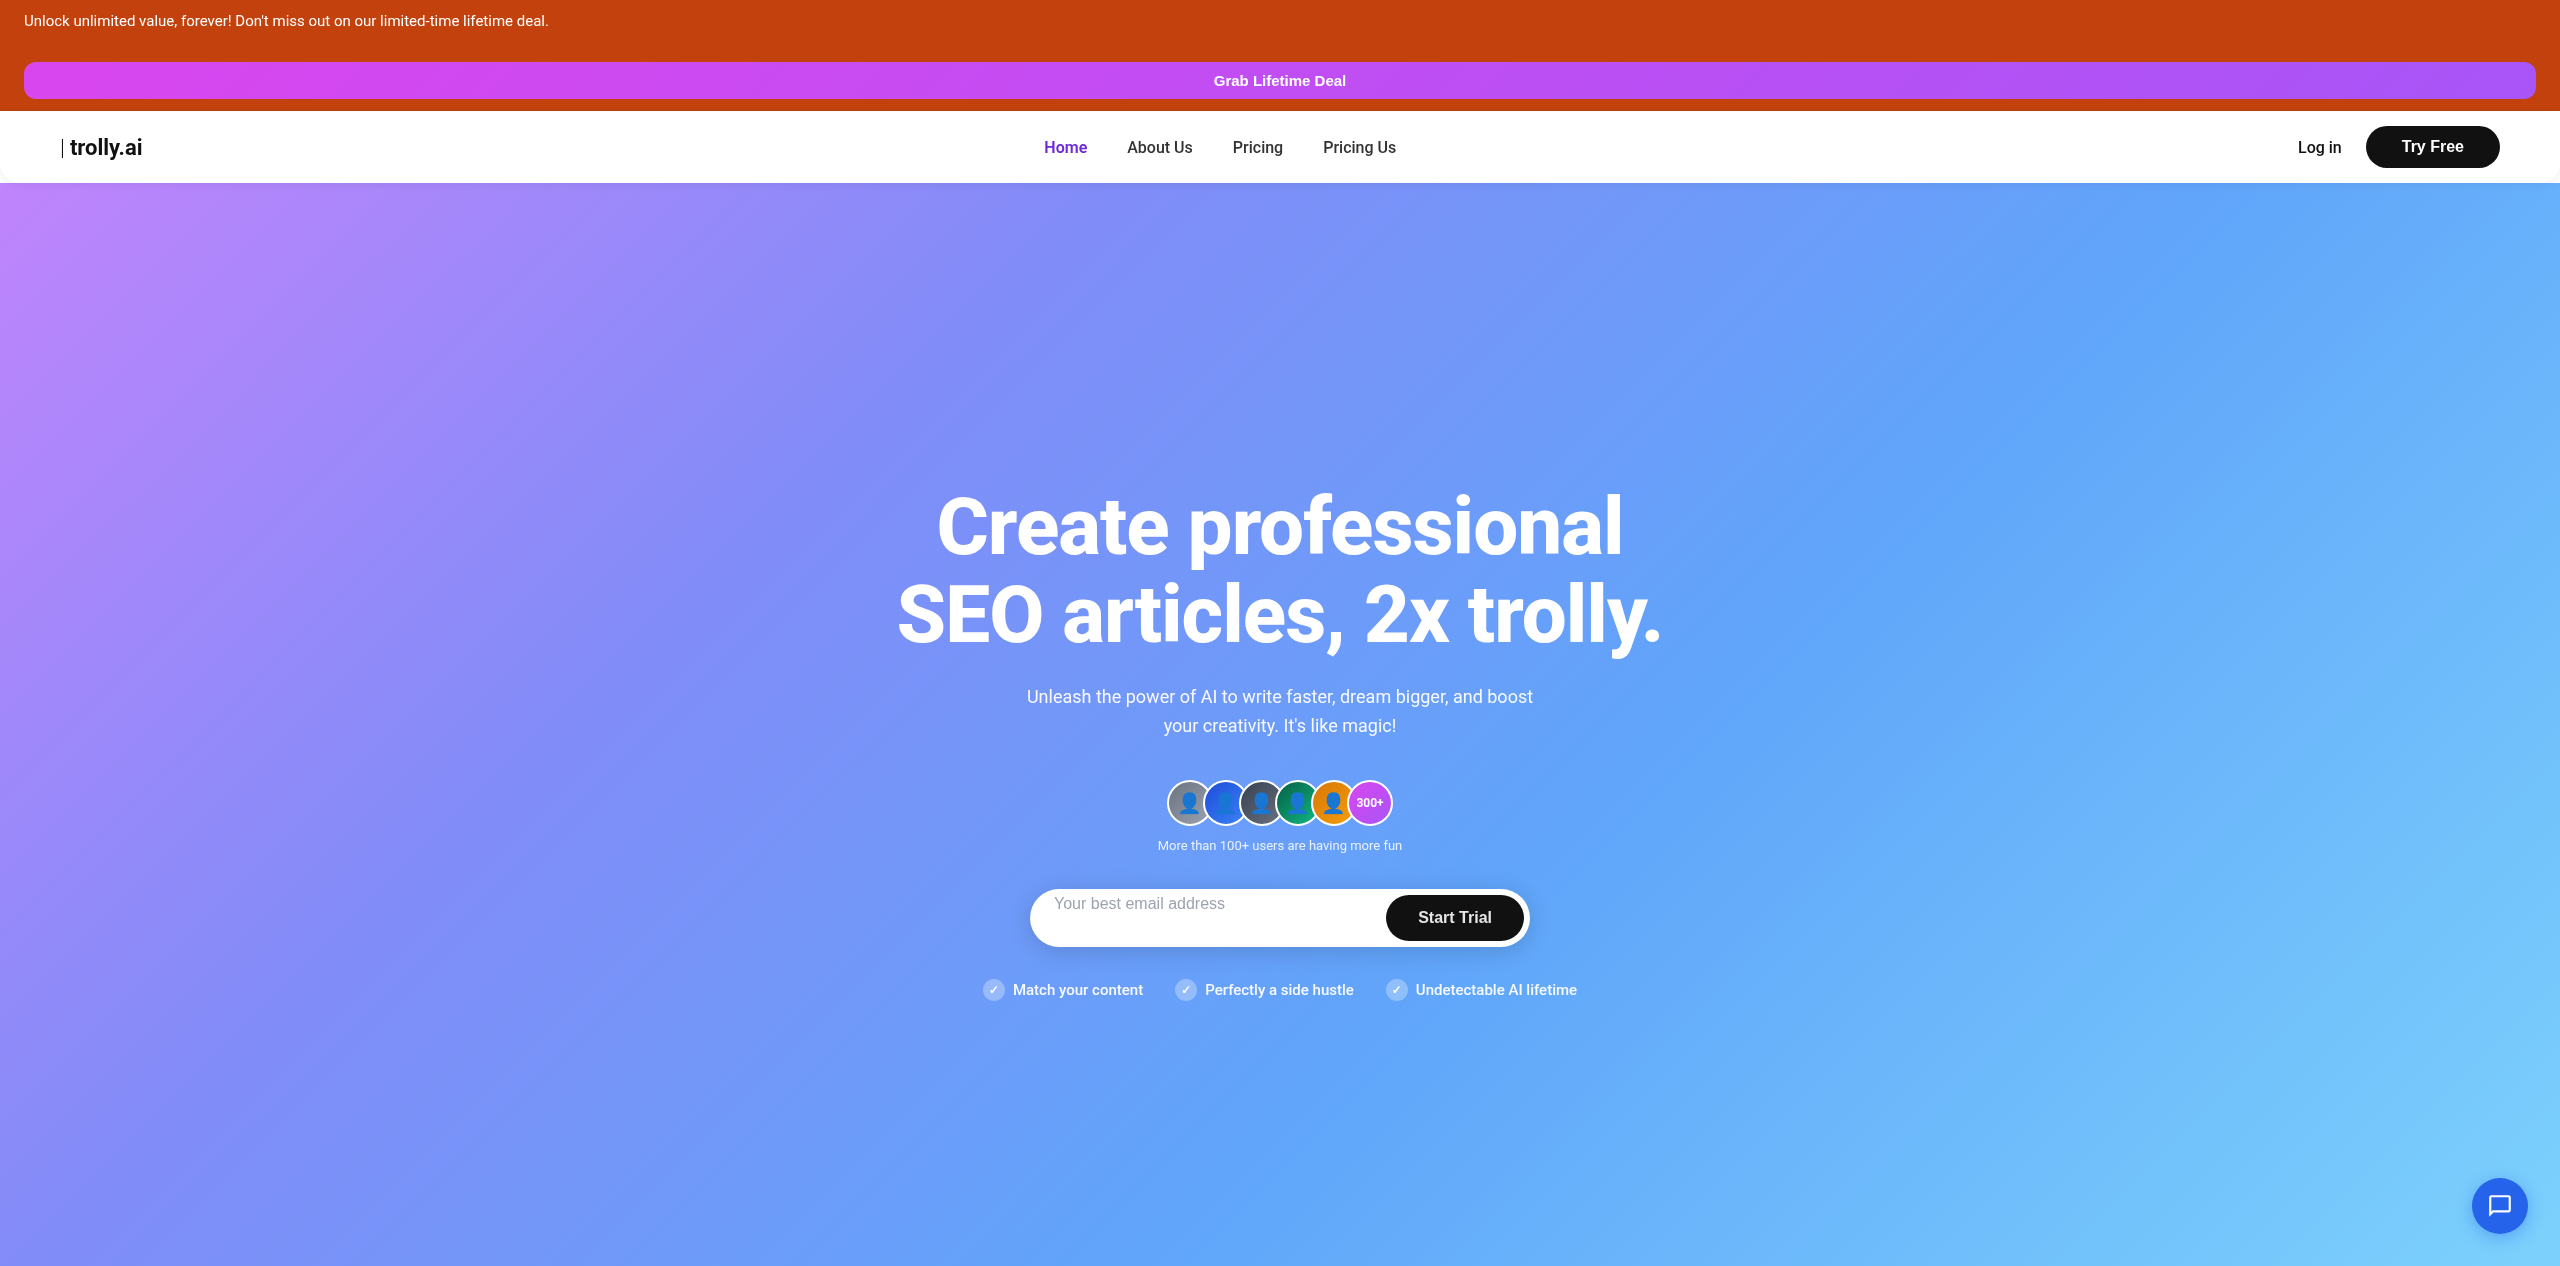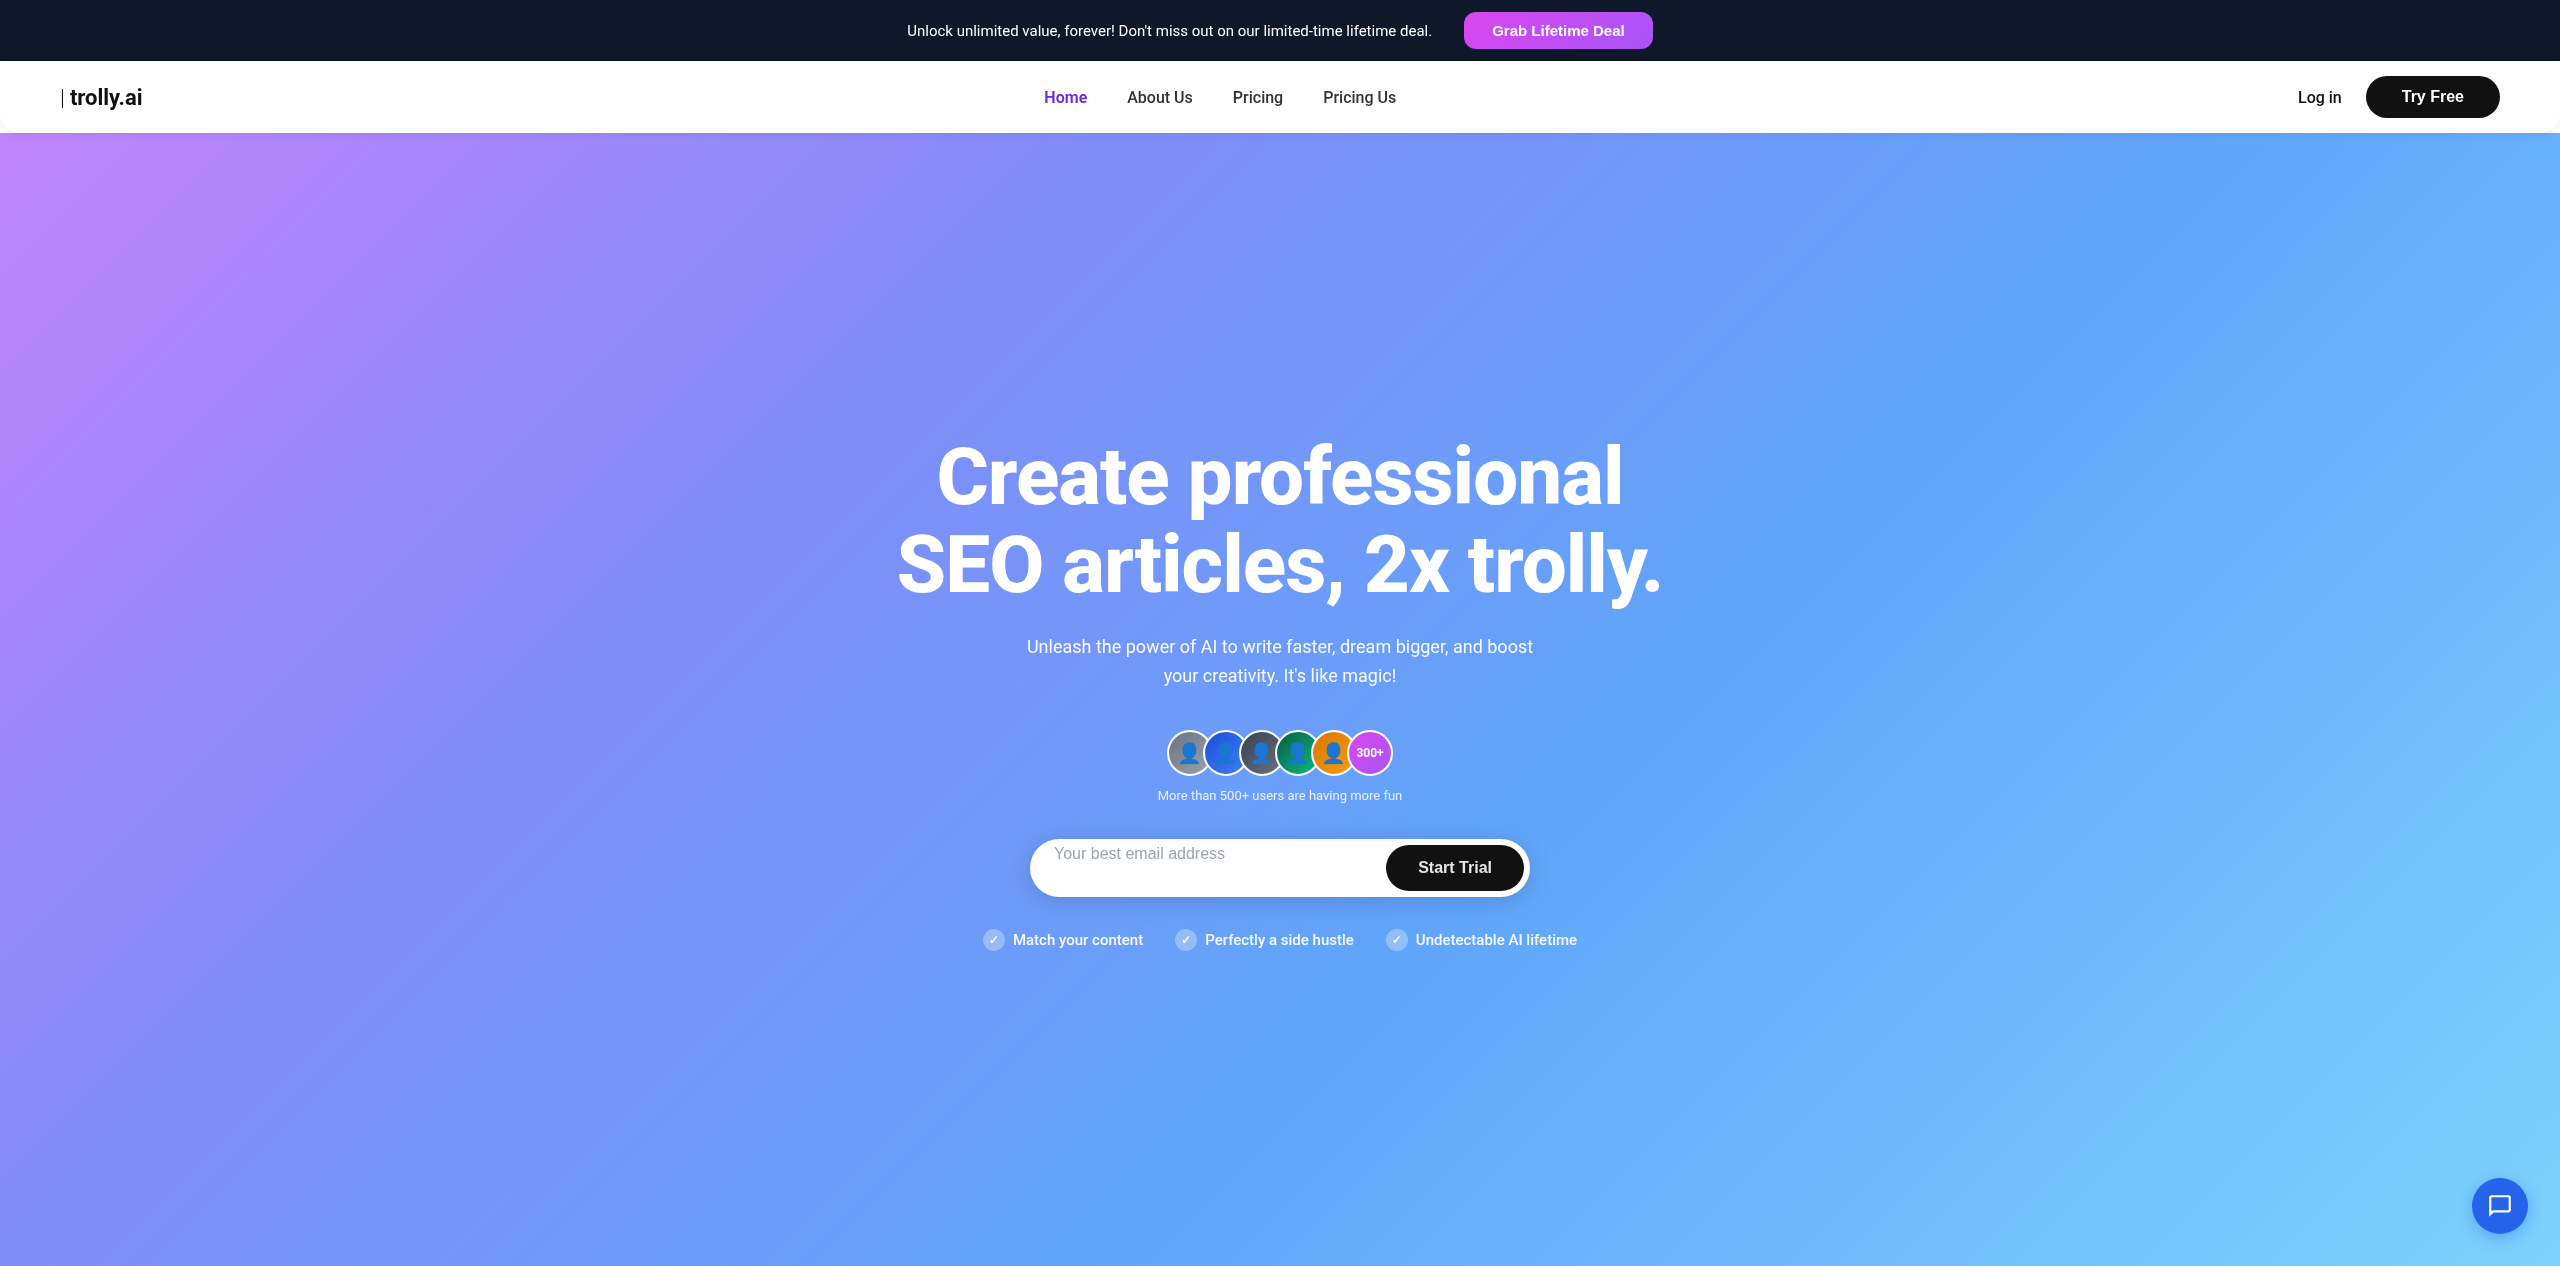--- a/index.html
+++ b/index.html
@@ -4,28 +4,28 @@
   <style>
     * { margin: 0; padding: 0; box-sizing: border-box; }
 
     body {
       font-family: -apple-system, BlinkMacSystemFont, 'Segoe UI', Roboto, sans-serif;
       overflow-x: hidden;
     }
 
     
     .top-banner {
-      background: #0f172a;
-      color: #fff;
-      display: flex;
-      align-items: center;
+      background: #c2410c;
+      color: #fff;
+      display: flex;
       justify-content: center;
       gap: 32px;
       padding: 12px 24px;
       min-height: 56px;
+      flex-direction: column;
     }
 
     .top-banner-text {
       font-size: 15px;
       font-weight: 400;
     }
 
     .grab-deal-btn {
       background: linear-gradient(135deg, #d946ef, #a855f7);
       color: #fff;
@@ -329,21 +329,21 @@
       <span class="avatar-face">👤</span>
     </div>
     <div class="avatar-circle avatar-5">
       <span class="avatar-face">👤</span>
     </div>
     <div class="avatar-circle avatar-count">
       <span style="font-size:12px; font-weight:700;">300+</span>
     </div>
   </div>
 
-  <p class="users-label">More than 500+ users are having more fun</p>
+  <p class="users-label">More than 100+ users are having more fun</p>
 
   <div class="email-form">
     <input type="email" class="email-input" placeholder="Your best email address" style="">
     <button class="start-trial-btn">Start Trial</button>
   </div>
 
   <div class="feature-chips">
     <div class="feature-chip">
       <div class="check-icon">✓</div>
       <span>Match your content</span>

